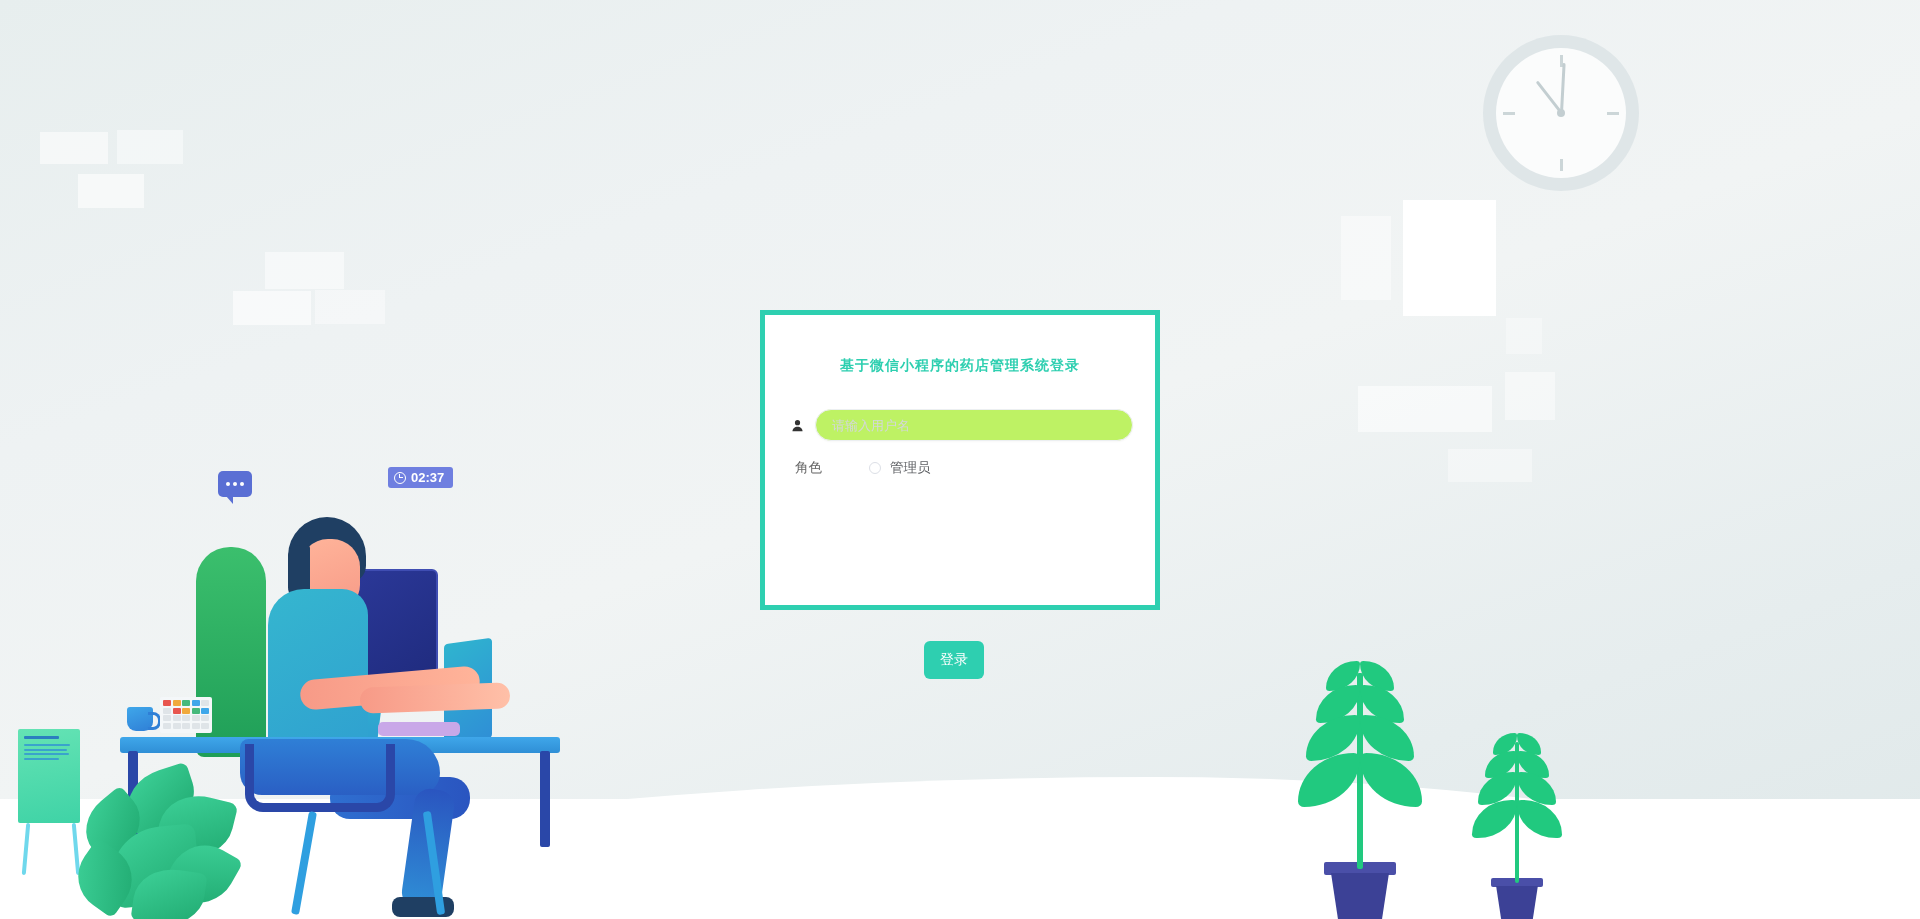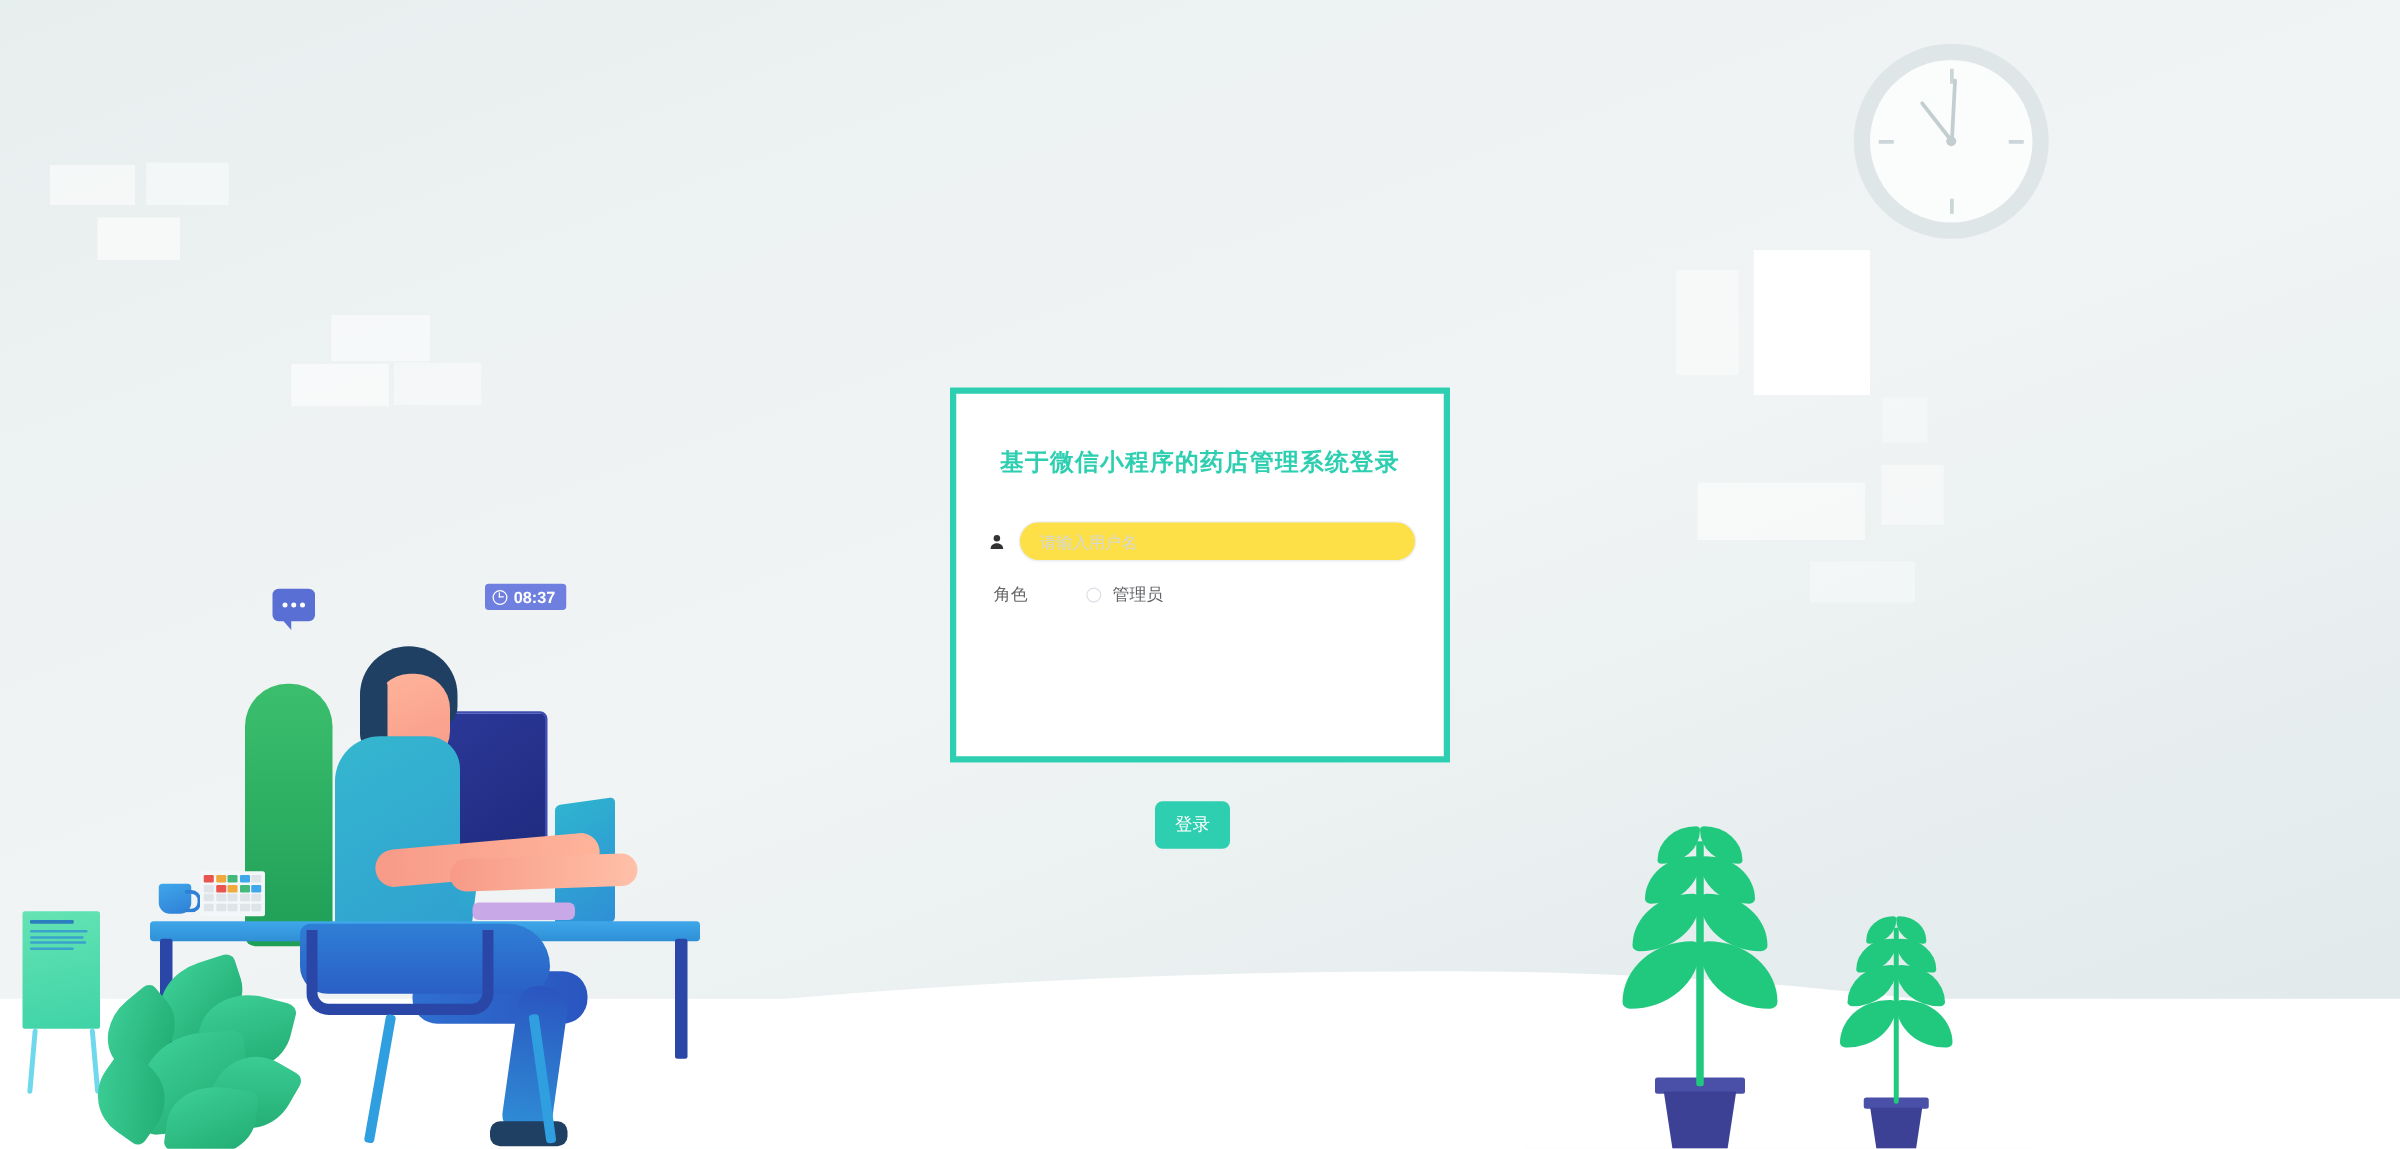--- a/index.html
+++ b/index.html
@@ -68,36 +68,36 @@
     background: #ffffff;
     border: 5px solid #2ecfb0;
     z-index: 20;
   }
   .card-title {
     margin-top: 42px;
     text-align: center;
     color: #2ecfb0;
     font-family: "Liberation Serif", "DejaVu Serif", serif;
     font-weight: bold;
-    font-size: 19px;
+    font-size: 14px;
     letter-spacing: 1px;
   }
   .form { margin-top: 34px; padding: 0 22px 0 14px; }
   .form-row { display: flex; align-items: center; margin-bottom: 12px; }
   .field-icon {
     width: 36px; min-width: 36px;
     display: flex; align-items: center; justify-content: center;
     color: #333; font-size: 13px;
   }
   .field-input {
     flex: 1;
     height: 32px;
     border: 1px solid #eceff1;
     border-radius: 17px;
-    background: #fde047;
+    background: #bef264;
     padding: 0 16px;
     font-size: 13px;
     color: #555;
     outline: none;
     box-shadow: 0 1px 2px rgba(0,0,0,0.03);
     font-family: "Liberation Sans", "DejaVu Sans", sans-serif;
   }
   .field-input::placeholder { color: #d3d7da; }
 
   .role-row { display: flex; align-items: center; margin-top: 18px; padding-left: 4px; }
@@ -339,21 +339,21 @@
   <div class="illus-left">
 
     <div class="chat-bubble">
       <span class="bdot"></span>
         <span class="bdot"></span>
         <span class="bdot"></span>
     </div>
 
     <div class="time-badge">
       <span class="badge-clock"></span>
-      <span>08:37</span>
+      <span>02:37</span>
     </div>
 
     <div class="board">
       <div class="board-title"></div>
       <div class="board-line" style="width:92%"></div>
       <div class="board-line" style="width:86%"></div>
       <div class="board-line" style="width:90%"></div>
       <div class="board-line" style="width:70%"></div>
     </div>
     <div class="board-leg" style="left:24px; transform:rotate(5deg);"></div>

